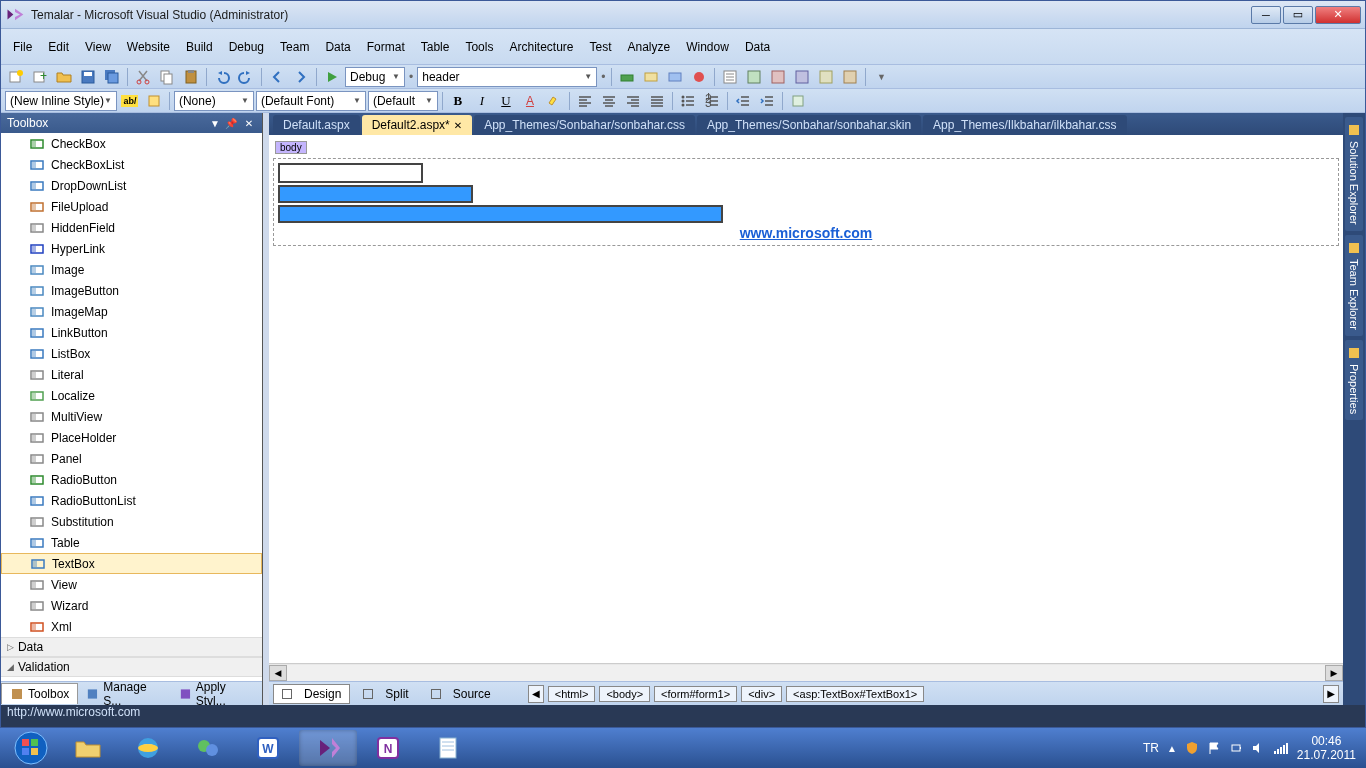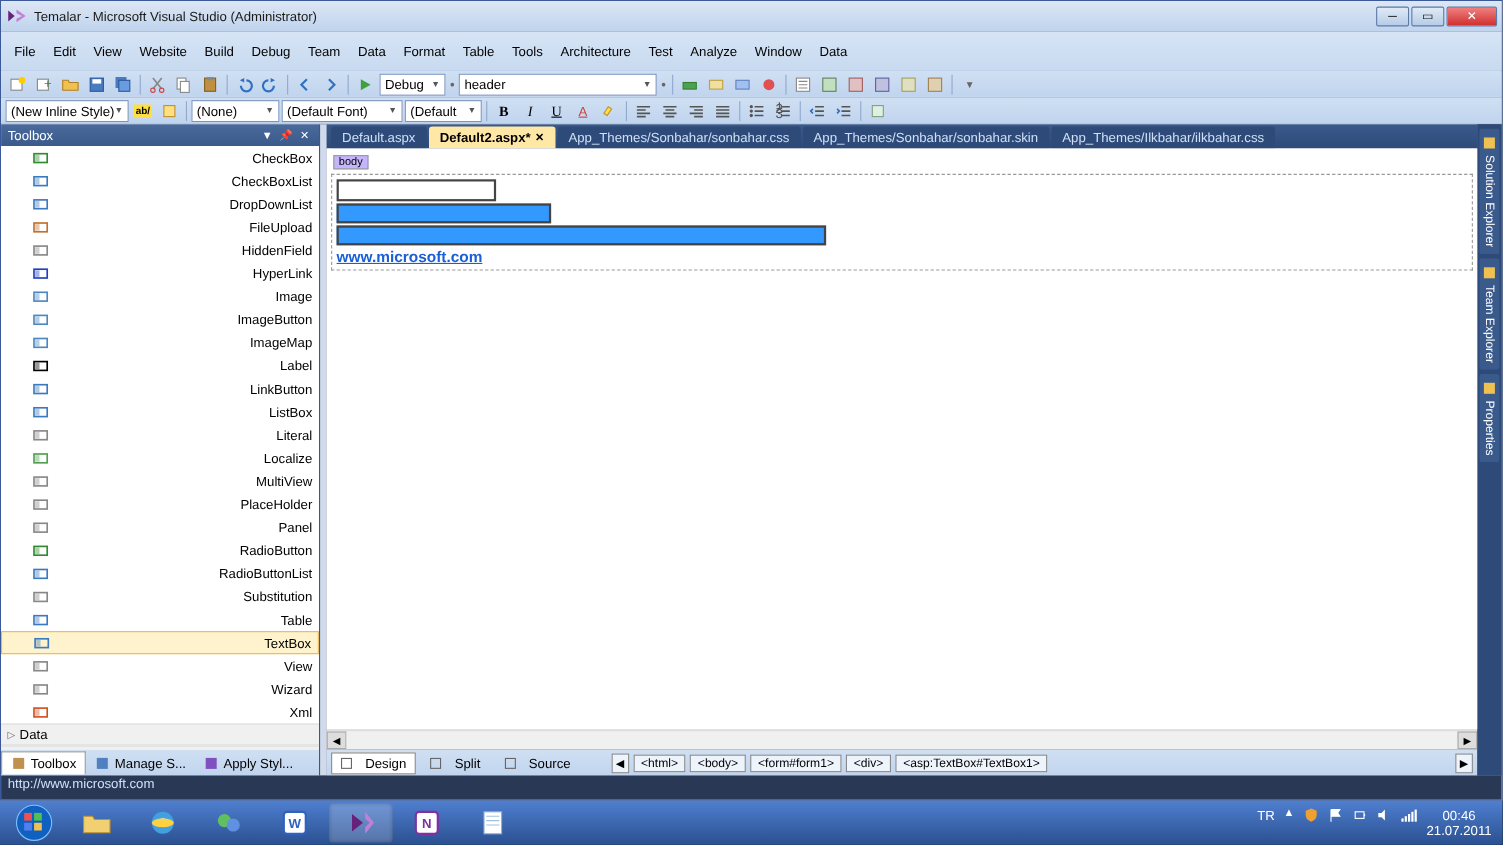--- a/index.html
+++ b/index.html
@@ -24,47 +24,47 @@
 .toolbar .tb-btn { width: 22px; height: 20px; display: flex; align-items: center; justify-content: center; cursor: pointer; border-radius: 2px; }
 .toolbar .sep { width: 1px; height: 18px; background: #90a8cc; margin: 0 2px; }
 .toolbar .combo { height: 20px; border: 1px solid #7a94c0; background: #fff; padding: 0 4px; display: flex; align-items: center; min-width: 60px; cursor: pointer; }
 .toolbar .combo.wide { min-width: 110px; }
 .toolbar .combo .arrow { margin-left: auto; font-size: 8px; color: #555; }
 
 
 .main-area { flex: 1; display: flex; background: #293955; min-height: 0; }
 
 
-.toolbox { width: 290px; background: #fff; display: flex; flex-direction: column; border-right: 1px solid #555; }
+.toolbox { width: 262px; background: #fff; display: flex; flex-direction: column; border-right: 1px solid #555; }
 .toolbox-header { height: 20px; background: linear-gradient(#4a6a9c, #3a5a8c); color: #fff; display: flex; align-items: center; padding: 0 6px; font-size: 11px; }
 .toolbox-header .spacer { flex: 1; }
 .toolbox-header .hdr-icon { width: 14px; height: 14px; margin-left: 3px; cursor: pointer; display: flex; align-items: center; justify-content: center; font-size: 10px; }
 .toolbox-body { flex: 1; overflow-y: auto; background: #fff; }
-.toolbox-item { height: 21px; display: flex; align-items: center; padding: 0 6px 0 28px; cursor: pointer; position: relative; justify-content: flex-end; }
+.toolbox-item { height: 21px; display: flex; align-items: center; padding: 0 6px 0 28px; cursor: pointer; position: relative; }
 .toolbox-item.selected { background: #fff3cd; border: 1px solid #e8b85c; }
 .toolbox-item .tb-icon { position: absolute; left: 28px; width: 16px; height: 16px; display: flex; align-items: center; justify-content: center; font-size: 11px; }
 .toolbox-item .tb-label { margin-left: 22px; }
 .toolbox-group { height: 20px; display: flex; align-items: center; padding: 0 6px; background: #f0f0f0; cursor: pointer; border-top: 1px solid #ddd; border-bottom: 1px solid #ddd; }
 .toolbox-group .tri { font-size: 9px; margin-right: 4px; color: #666; }
 .toolbox-tabs { height: 24px; background: linear-gradient(#d0e0f3, #c0d4ee); display: flex; align-items: center; border-top: 1px solid #a8bde0; }
 .toolbox-tab { padding: 3px 8px; display: flex; align-items: center; gap: 4px; font-size: 11px; cursor: pointer; }
 .toolbox-tab.active { background: #fff; border: 1px solid #999; border-bottom: none; }
 
 
 .splitter { width: 6px; background: #cfdaec; cursor: ew-resize; }
 
 
 .editor-area { flex: 1; display: flex; flex-direction: column; background: #fff; min-width: 0; }
 .doc-tabs { height: 22px; background: linear-gradient(#3a5a8c, #2e4a78); display: flex; align-items: flex-end; padding: 0 4px; overflow: hidden; }
 .doc-tab { padding: 3px 10px; background: #2e4a78; color: #cfe0f8; margin-right: 2px; cursor: pointer; font-size: 11px; white-space: nowrap; display: flex; align-items: center; gap: 4px; border-top-left-radius: 3px; border-top-right-radius: 3px; }
-.doc-tab.active { background: #ffe8a6; color: #000; font-weight: bold; }
+.doc-tab.active { background: #ffe8a6; color: #000; }
 .doc-tab .close { font-size: 10px; }
 .editor-surface { flex: 1; background: #fff; padding: 4px; overflow: auto; position: relative; }
 .breadcrumb-tag { display: inline-block; border: 1px solid #999; padding: 0 4px; font-size: 10px; background: #c4b5fd; margin: 2px; }
-.design-body { border: 1px dashed #999; padding: 4px; margin-top: 2px; }
+.design-body { border: 1px dashed #999; padding: 4px; margin-top: 2px; text-align: center; }
 .design-textbox { width: 145px; height: 20px; border: 2px solid #444; background: #fff; margin-bottom: 2px; }
 .design-button { height: 18px; background: #3399ff; border: 2px solid #444; margin-bottom: 2px; }
 .design-link { color: #1a5fd6; font-weight: bold; text-decoration: underline; font-size: 14px; }
 
 .hscroll { height: 18px; background: #e8e8e8; border-top: 1px solid #ccc; display: flex; align-items: center; }
 .hscroll .arrow-btn { width: 18px; height: 16px; background: #ddd; border: 1px solid #aaa; display: flex; align-items: center; justify-content: center; font-size: 9px; cursor: pointer; }
 .hscroll .track { flex: 1; background: #f0f0f0; height: 16px; }
 
 .view-bar { height: 24px; background: linear-gradient(#d0e0f3, #c0d4ee); display: flex; align-items: center; padding: 0 4px; gap: 4px; border-top: 1px solid #a8bde0; }
 .view-btn { padding: 2px 8px; display: flex; align-items: center; gap: 12px; cursor: pointer; border: 1px solid transparent; }
@@ -79,21 +79,21 @@
 .rail-icon { width: 14px; height: 14px; }
 
 
 .statusbar { height: 22px; background: #293955; color: #cfe0f8; display: flex; align-items: flex-start; padding: 0 6px; font-size: 11px; }
 
 
 .taskbar { height: 40px; background: linear-gradient(#4f7fd0, #2a5090); display: flex; align-items: center; padding: 0 4px; }
 .start-btn { width: 54px; height: 36px; display: flex; align-items: center; justify-content: center; cursor: pointer; }
 .task-item { width: 58px; height: 36px; display: flex; align-items: center; justify-content: center; cursor: pointer; margin: 0 1px; border-radius: 3px; }
 .task-item.active { background: rgba(255,255,255,0.2); box-shadow: inset 0 0 4px rgba(0,0,0,0.3); }
-.tray { margin-left: auto; display: flex; color: #fff; gap: 8px; padding: 0 6px; }
+.tray { margin-left: auto; display: flex; align-items: center; color: #fff; gap: 8px; padding: 0 6px; }
 .tray .clock { text-align: center; font-size: 11px; line-height: 1.2; }
 
 svg { display: block; }
 .ico16 { width: 16px; height: 16px; }
 </style>
 </head>
 <body>
 
 <div class="window">
 
@@ -471,29 +471,20 @@
               <svg width="16" height="16" viewBox="0 0 16 16">
                 <rect x="2" y="4" width="12" height="8" fill="none" stroke="#4a88c0" stroke-width="1.5"></rect>
                 <rect x="3" y="5" width="4" height="6" fill="#4a88c0" opacity="0.4"></rect>
               </svg>
             </span>
             <span class="tb-label">ImageMap</span>
           </div>
           <div class="toolbox-item">
             <span class="tb-icon">
               <svg width="16" height="16" viewBox="0 0 16 16">
-                <rect x="2" y="4" width="12" height="8" fill="none" stroke="#000" stroke-width="1.5"></rect>
-                <rect x="3" y="5" width="4" height="6" fill="#000" opacity="0.4"></rect>
-              </svg>
-            </span>
-            <span class="tb-label">Label</span>
-          </div>
-          <div class="toolbox-item">
-            <span class="tb-icon">
-              <svg width="16" height="16" viewBox="0 0 16 16">
                 <rect x="2" y="4" width="12" height="8" fill="none" stroke="#3a7abf" stroke-width="1.5"></rect>
                 <rect x="3" y="5" width="4" height="6" fill="#3a7abf" opacity="0.4"></rect>
               </svg>
             </span>
             <span class="tb-label">LinkButton</span>
           </div>
           <div class="toolbox-item">
             <span class="tb-icon">
               <svg width="16" height="16" viewBox="0 0 16 16">
                 <rect x="2" y="4" width="12" height="8" fill="none" stroke="#3a7abf" stroke-width="1.5"></rect>

